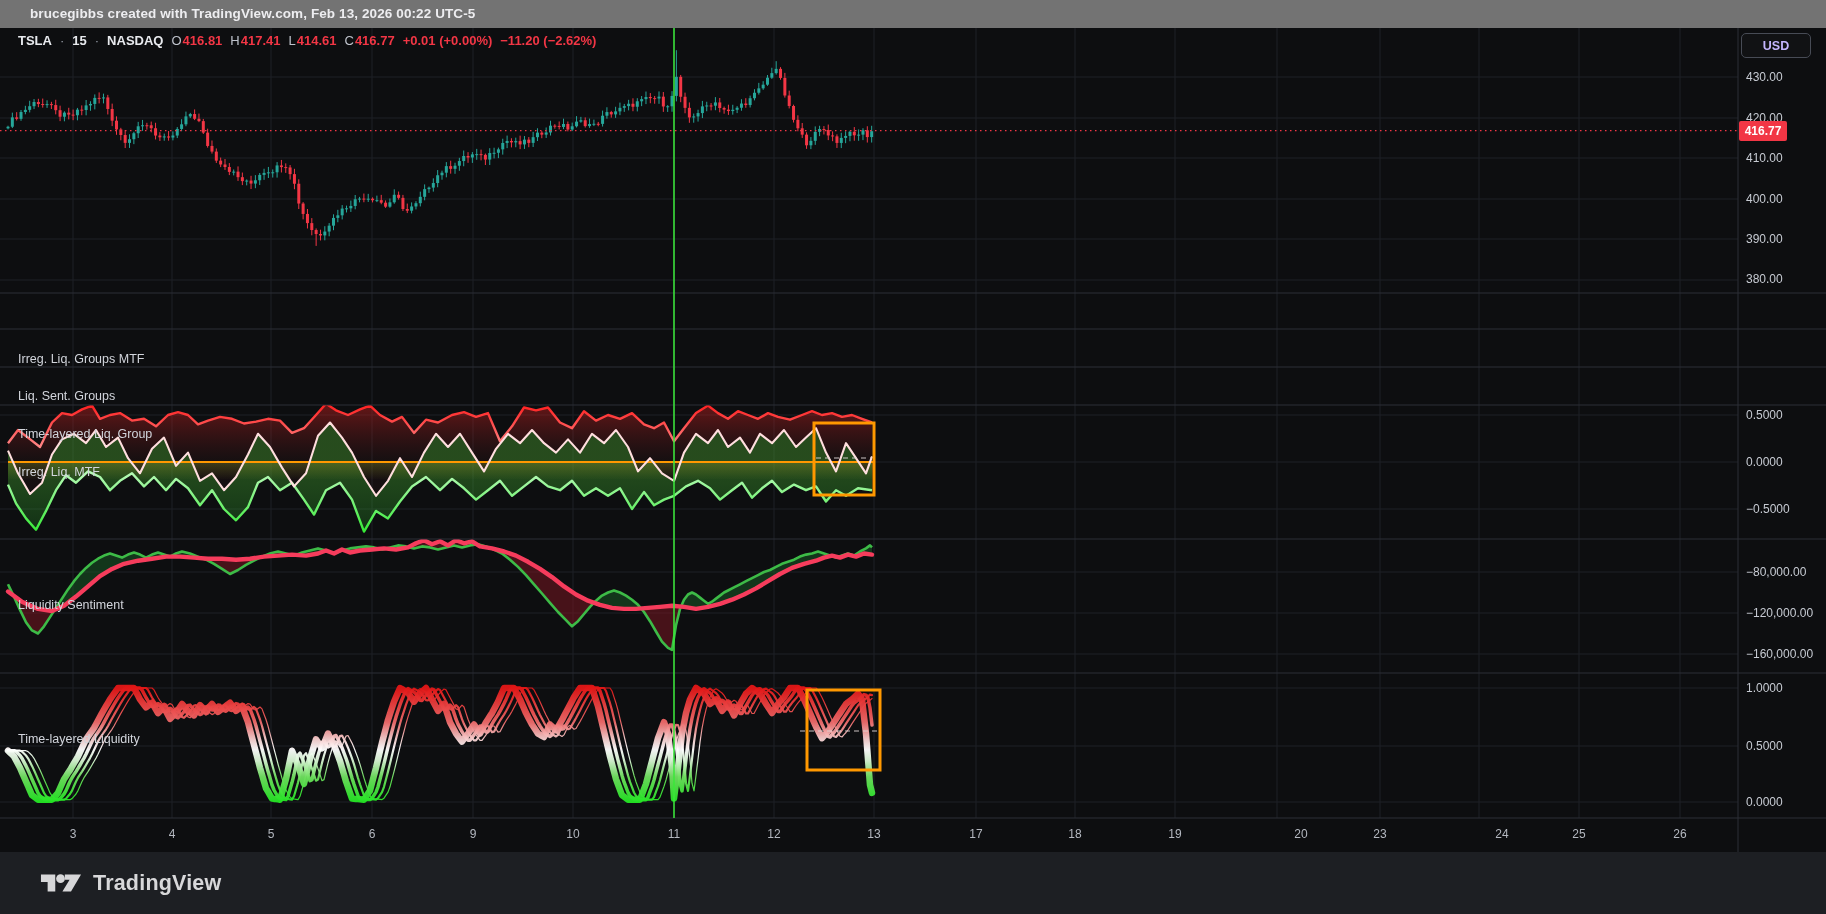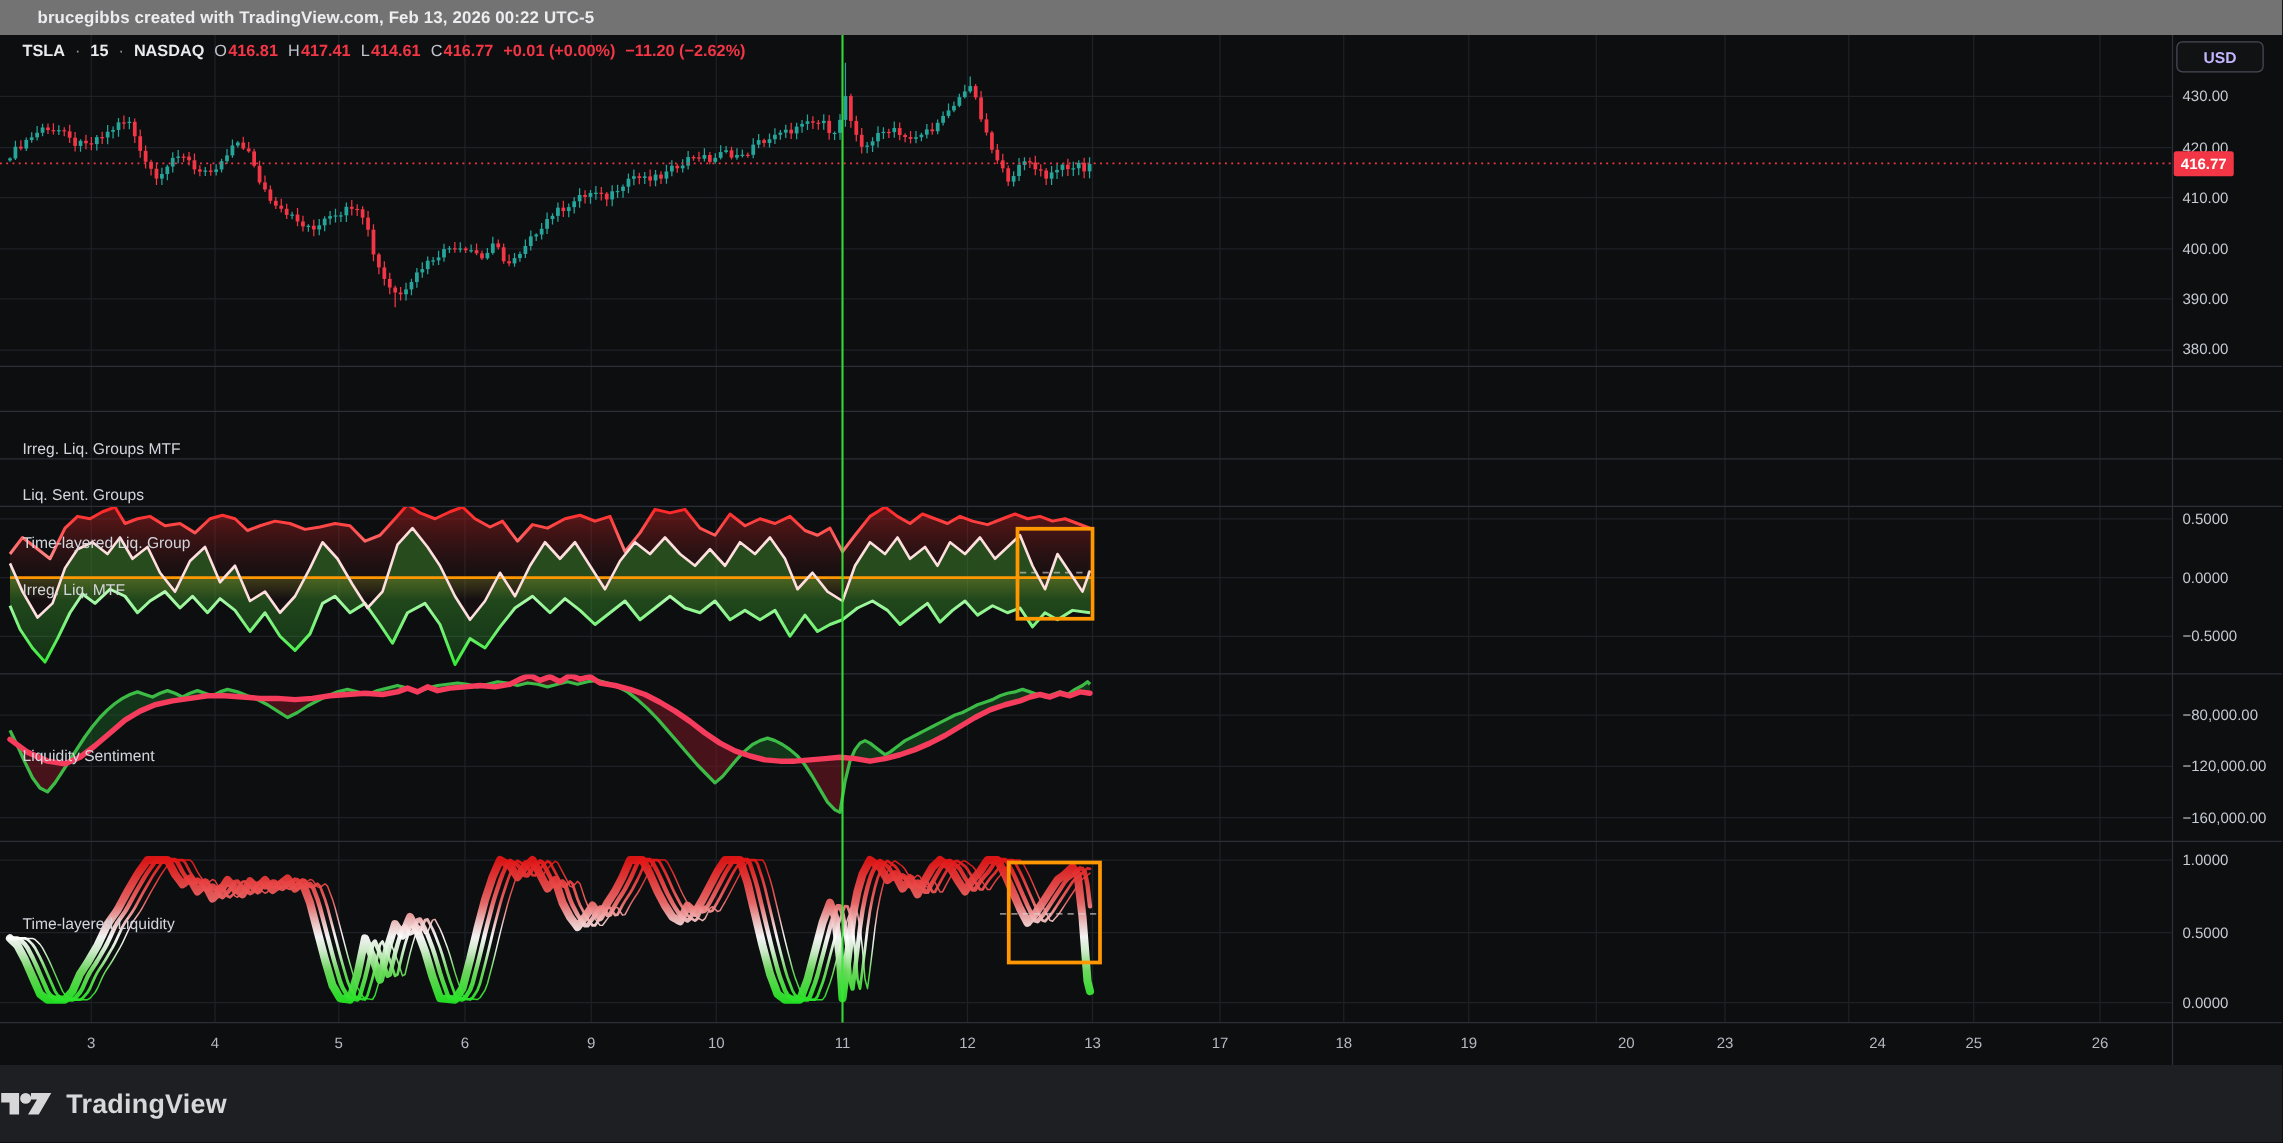--- a/index.html
+++ b/index.html
@@ -20,21 +20,21 @@
     border:1px solid #474b55;border-radius:5px;color:#c4b5fd;font-size:12.5px;font-weight:700;
     text-align:center;line-height:25px;background:rgba(20,21,24,.6);box-sizing:border-box;z-index:5;}
   .tick{position:absolute;left:1746px;transform:translateY(-50%);font-size:12px;
     color:#c7cbd3;white-space:nowrap;z-index:4;}
   .badge{position:absolute;left:1739px;width:48px;height:20px;background:#f23645;color:#fff;
     border-radius:2px;font-size:12px;font-weight:700;text-align:center;line-height:20px;z-index:5;}
   .ptitle{position:absolute;left:18px;transform:translateY(-50%);font-size:12.5px;
     color:#d2d5dc;white-space:nowrap;z-index:5;margin-top:48px;}
   .tlabel{position:absolute;top:827px;transform:translateX(-50%);font-size:12px;color:#b4b8c0;z-index:4;}
   .bottombar{position:absolute;left:0;top:852px;width:1826px;height:62px;background:#1d1f23;
-    display:flex;align-items:center;box-sizing:border-box;gap:11px;}
+    display:flex;align-items:center;padding-left:40px;box-sizing:border-box;gap:11px;}
   .bottombar .brand{color:#d8d8da;font-size:21.5px;font-weight:700;letter-spacing:.2px;}
 </style>
 </head>
 <body>
 
 <div id="app">
 
   <div class="topbar">
     <span>brucegibbs created with TradingView.com, Feb 13, 2026 00:22 UTC-5</span>
   </div>

